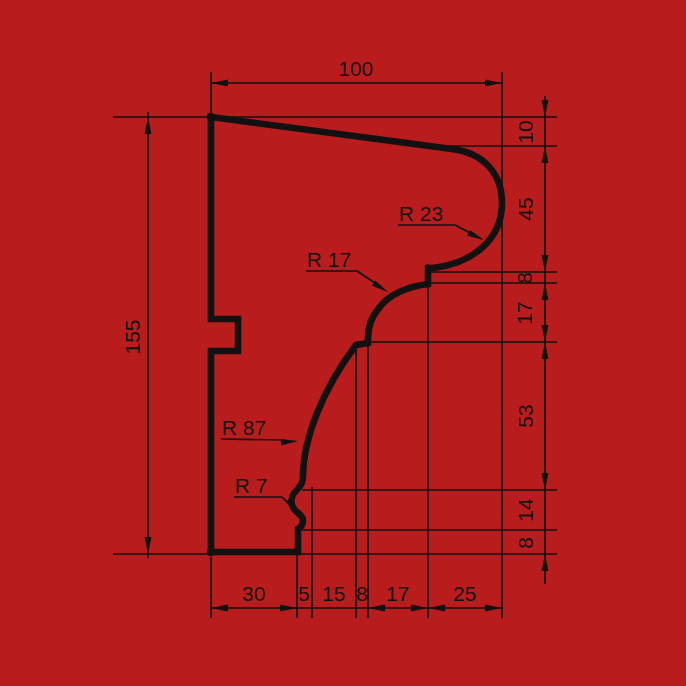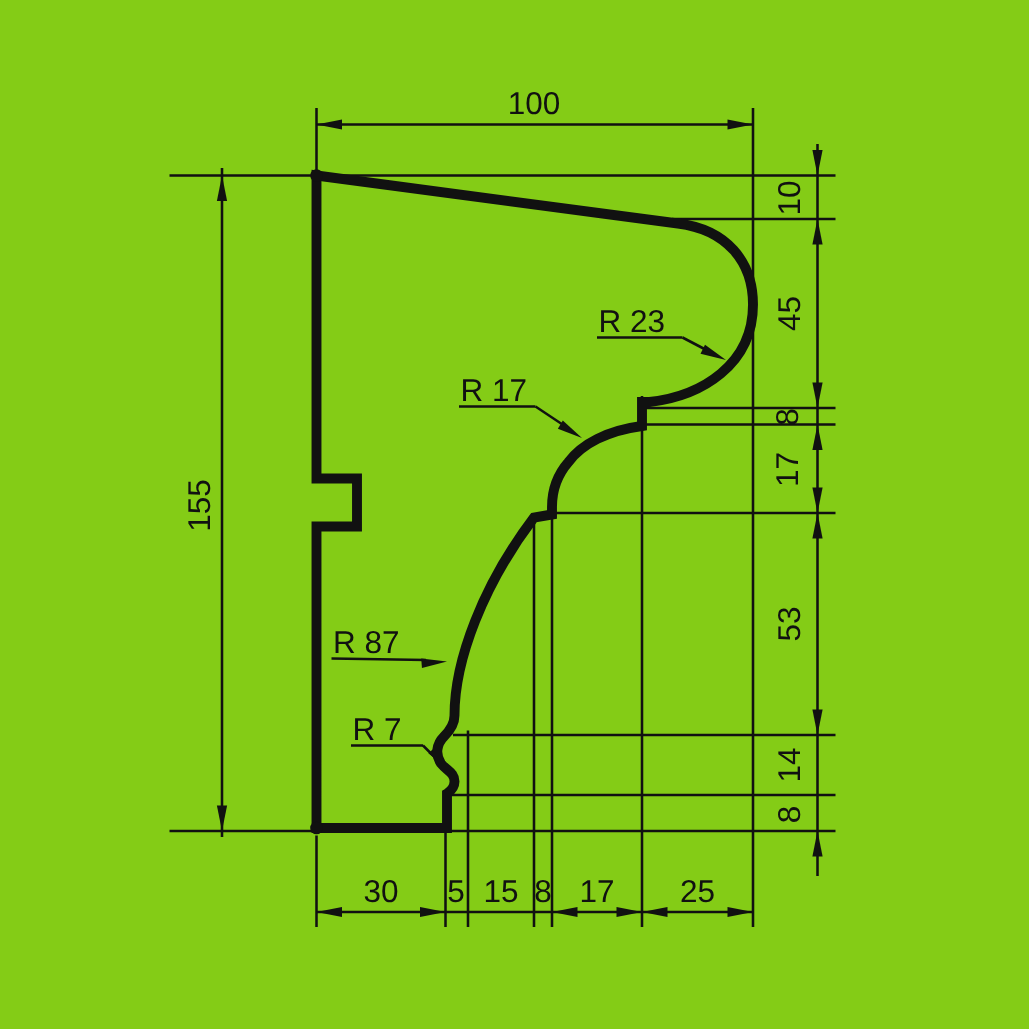--- a/index.html
+++ b/index.html
@@ -4,21 +4,21 @@
 <style>
   html, body {
     margin: 0;
     padding: 0;
     background: #ffffff;
   }
   .canvas {
     position: relative;
     width: 686px;
     height: 686px;
-    background: #84cc16;
+    background: #b91c1c;
     overflow: hidden;
   }
   svg { display: block; }
   .thin {
     stroke: #111111;
     stroke-width: 1.7;
     fill: none;
   }
   .thick {
     stroke: #111111;

